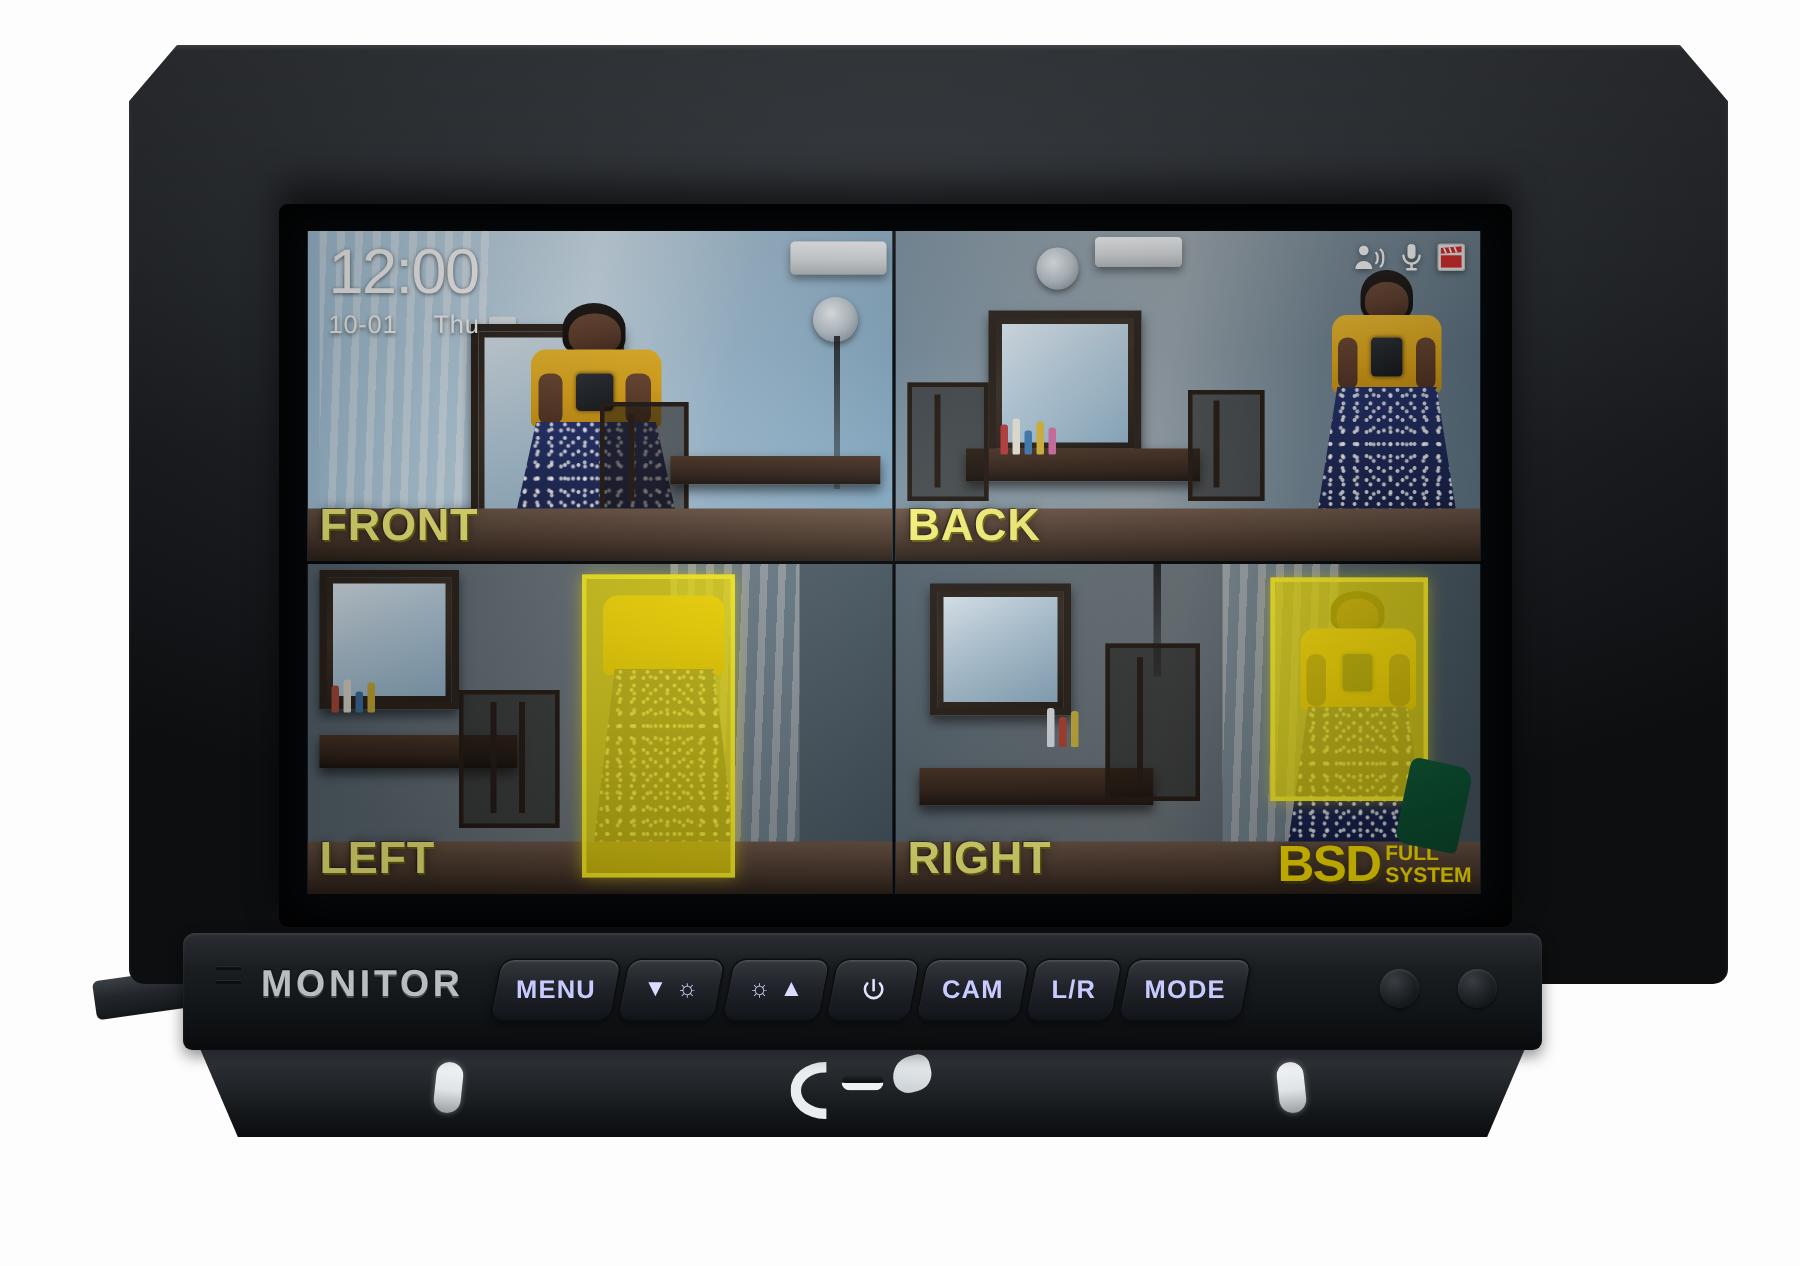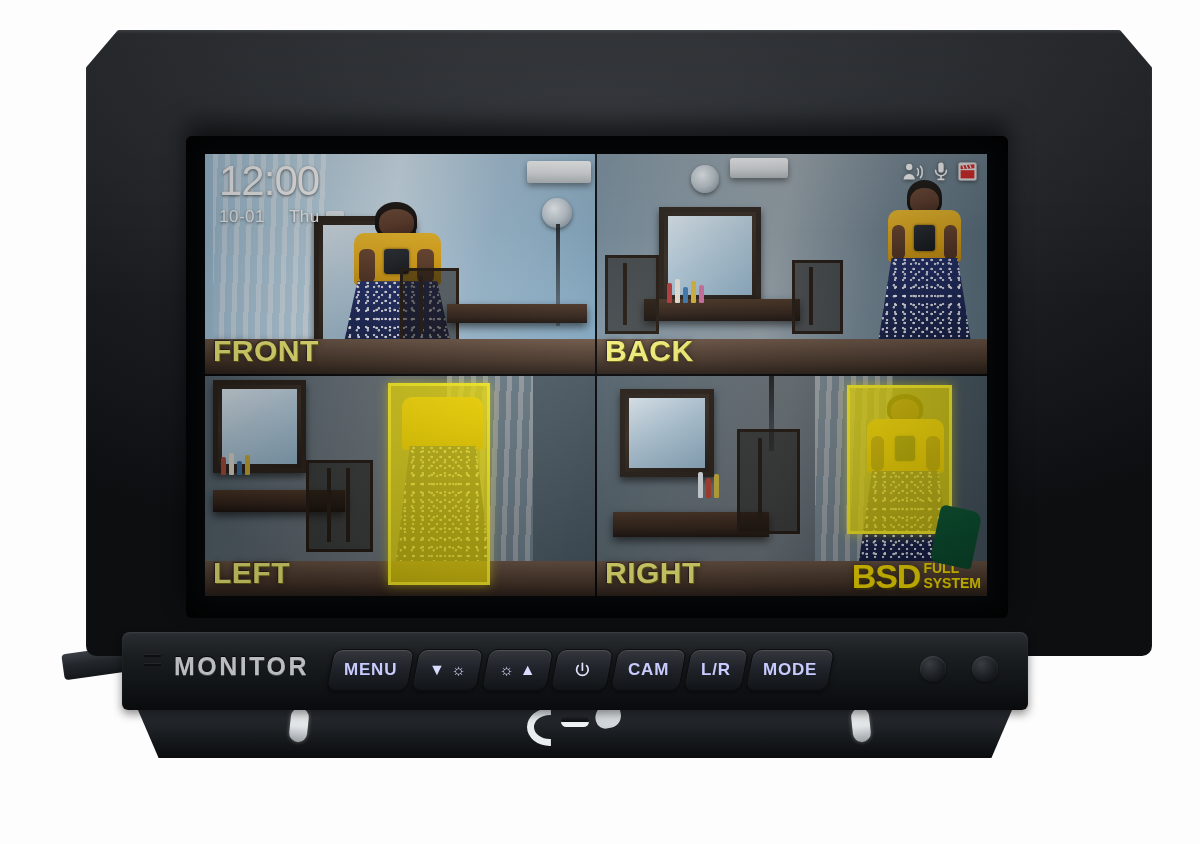--- a/index.html
+++ b/index.html
@@ -245,21 +245,21 @@
 
   
   .controlbar {
     position:absolute;
     left: 122px; top: 622px;
     width: 906px; height: 78px;
     background: linear-gradient(180deg,#2a2d31 0%, #1b1e21 30%, #101315 72%, #090b0d 100%);
     border-radius: 8px 8px 6px 6px;
     box-shadow: inset 0 1px 2px rgba(255,255,255,.10), 0 4px 10px rgba(0,0,0,.45);
     z-index: 6;
-    display:flex; align-items:center;margin-top:10px;
+    display:flex; align-items:center;
   }
   .mon-badge {
     position:absolute; left: 52px; top: 20px;
     font-size: 25px; font-weight: 700; letter-spacing: 2.5px;
     color:#b9bcc0;
     text-shadow: 0 1px 0 rgba(255,255,255,.22), 0 -1px 1px rgba(0,0,0,.85);
   }
   .vents {
     position:absolute; left: 22px; top: 22px;
     display:flex; flex-direction:column; gap:6px;

